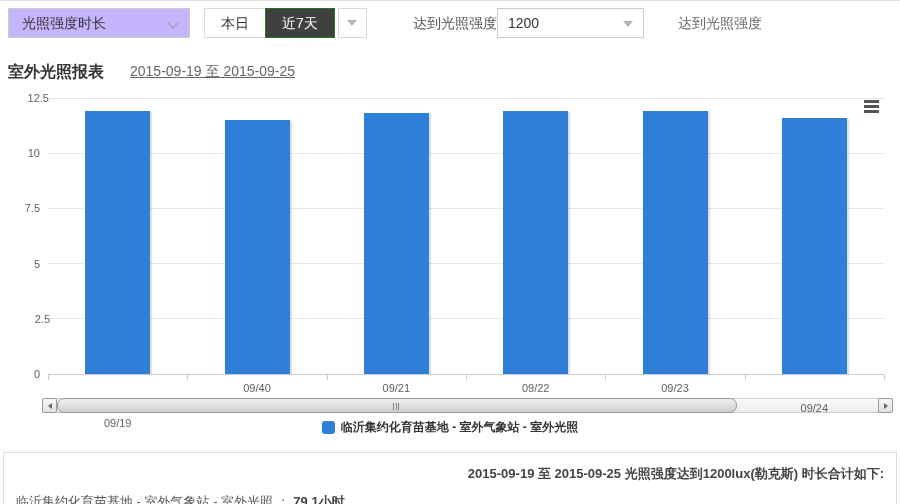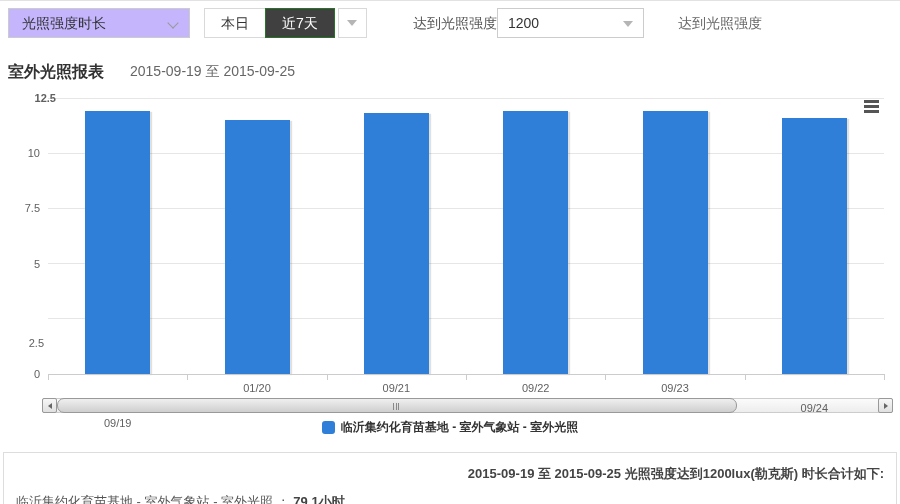--- a/index.html
+++ b/index.html
@@ -45,21 +45,21 @@
     border: 1px solid #ccc; background: #fff; font-size: 14px; color: #333;
     line-height: 28px; padding: 0 28px 0 10px; cursor: pointer;
   }
   .combo .tri-down { position: absolute; right: 10px; top: 12px; }
   .unit-label { position: absolute; left: 678px; top: 7px; line-height: 30px;
     font-size: 14px; color: #666; }
   
   .titlebar { position: absolute; left: 0; top: 46px; width: 736px; height: 44px; padding-left: 25px; }
   .report-title { position: absolute; left: 8px; top: 15px; font-size: 16px;
     font-weight: bold; color: #333; }
-  .report-dates { position: absolute; left: 130px; top: 16px; font-size: 14px; color: #666; }
+  .report-dates { position: absolute; left: 130px; top: 16px; font-size: 14px; color: #666; text-decoration: underline; }
   
   .chart { position: absolute; left: 0; top: 90px; width: 900px; height: 345px; }
   .plot { position: absolute; left: 48px; top: 7px; width: 836px; height: 276px; }
   .gridline { position: absolute; left: 0; width: 100%; height: 1px; background: #e6e6e6; }
   .x-axis-line { position: absolute; left: 48px; top: 283px; width: 837px; height: 1px; background: #ccc; }
   .x-tick { position: absolute; top: 283px; width: 1px; height: 6px; background: #ccc; }
   .y-label { position: absolute; width: 40px; text-align: right; font-size: 11px;
     color: #606060; }
   .x-label { position: absolute; top: 291px; font-size: 11px; color: #606060;
     text-align: center; width: 60px; }
@@ -157,27 +157,27 @@
     </div>
     <div class="sb-btn right">
       <i class="tri-right"></i>
     </div>
   </div>
   <div class="legend">
     <span class="legend-swatch" style="background: rgb(47, 126, 216);"></span>
     <span class="legend-label">临沂集约化育苗基地 - 室外气象站 - 室外光照</span>
   </div>
 <div class="y-label" style="left: 0px; top: 277px;">0</div>
-    <div class="y-label" style="left: 4px; top: 221.8px; margin-top: 24px;">2.5</div>
+    <div class="y-label" style="left: 10px; top: 221.8px;">2.5</div>
     <div class="y-label" style="left: 0px; top: 166.6px;">5</div>
     <div class="y-label" style="left: 0px; top: 111.4px;">7.5</div>
     <div class="y-label" style="left: 0px; top: 56.2px;">10</div>
-    <div class="y-label" style="left: 16px; top: 1px; font-weight: bold;">12.5</div>
+    <div class="y-label" style="left: 9px; top: 1px;">12.5</div>
     <div class="x-label" style="left: 87.6667px; margin-top: 35px;">09/19</div>
-    <div class="x-label" style="left: 227px;">01/20</div>
+    <div class="x-label" style="left: 227px;">09/40</div>
     <div class="x-label" style="left: 366.333px;">09/21</div>
     <div class="x-label" style="left: 505.667px;">09/22</div>
     <div class="x-label" style="left: 645px;">09/23</div>
     <div class="x-label" style="left: 784.333px; margin-top: 20px;">09/24</div>
     <div class="x-tick" style="left: 48px;"></div>
     <div class="x-tick" style="left: 187px;"></div>
     <div class="x-tick" style="left: 327px;"></div>
     <div class="x-tick" style="left: 466px;"></div>
     <div class="x-tick" style="left: 605px;"></div>
     <div class="x-tick" style="left: 745px;"></div>

